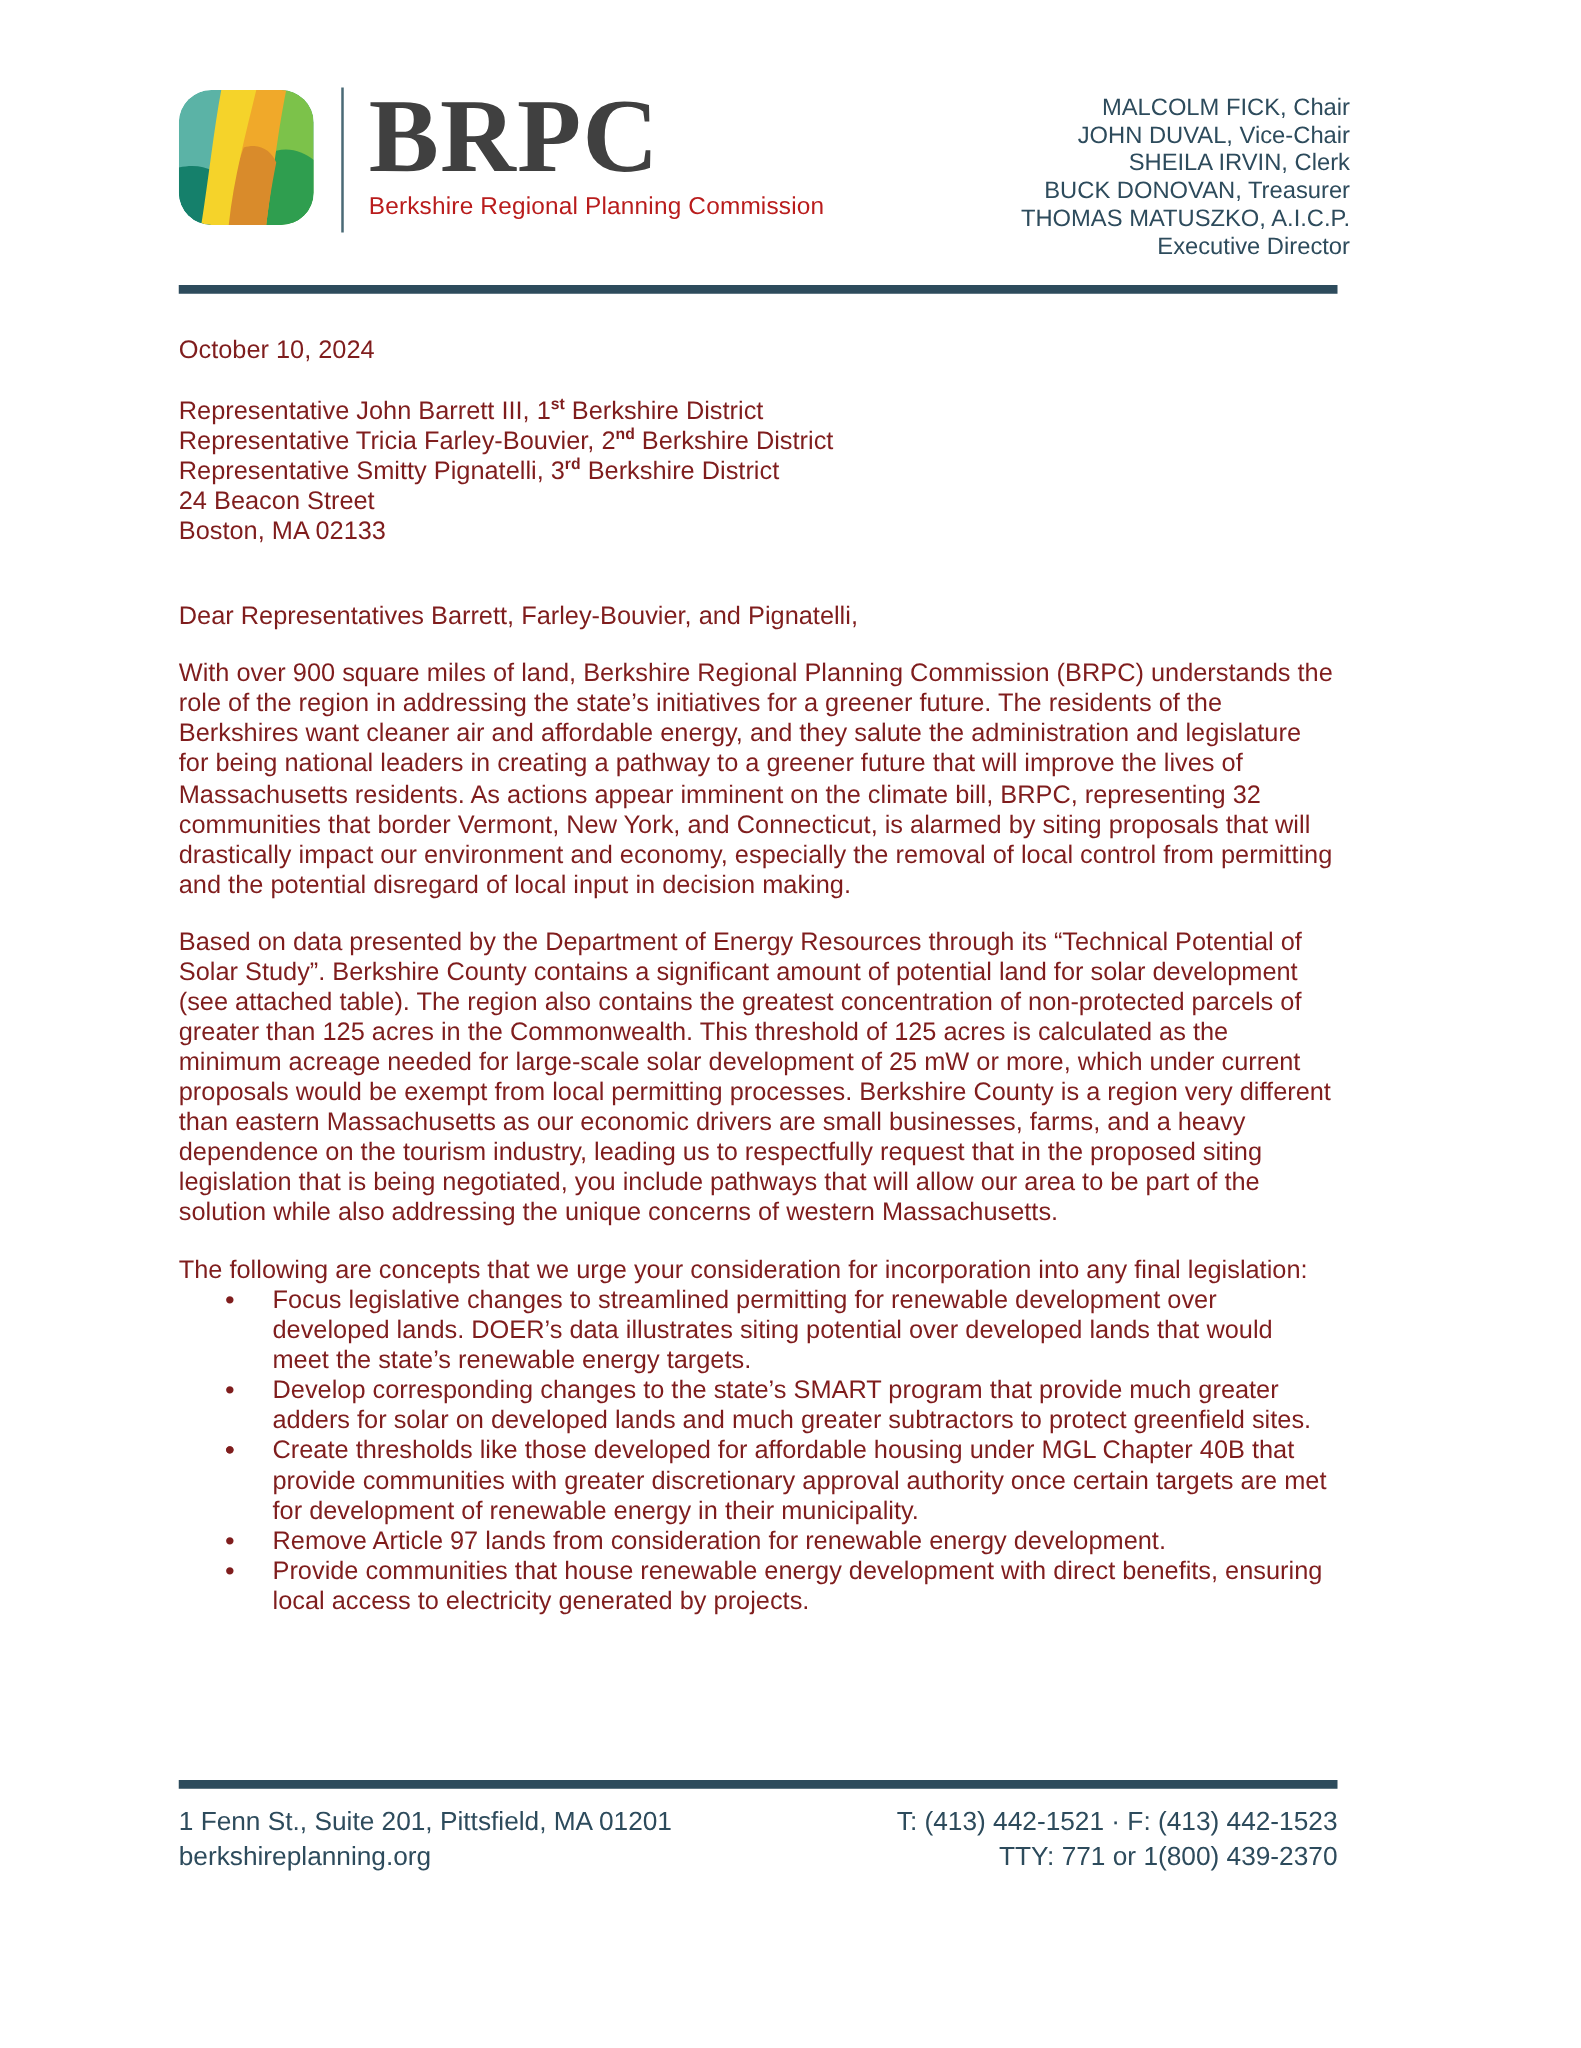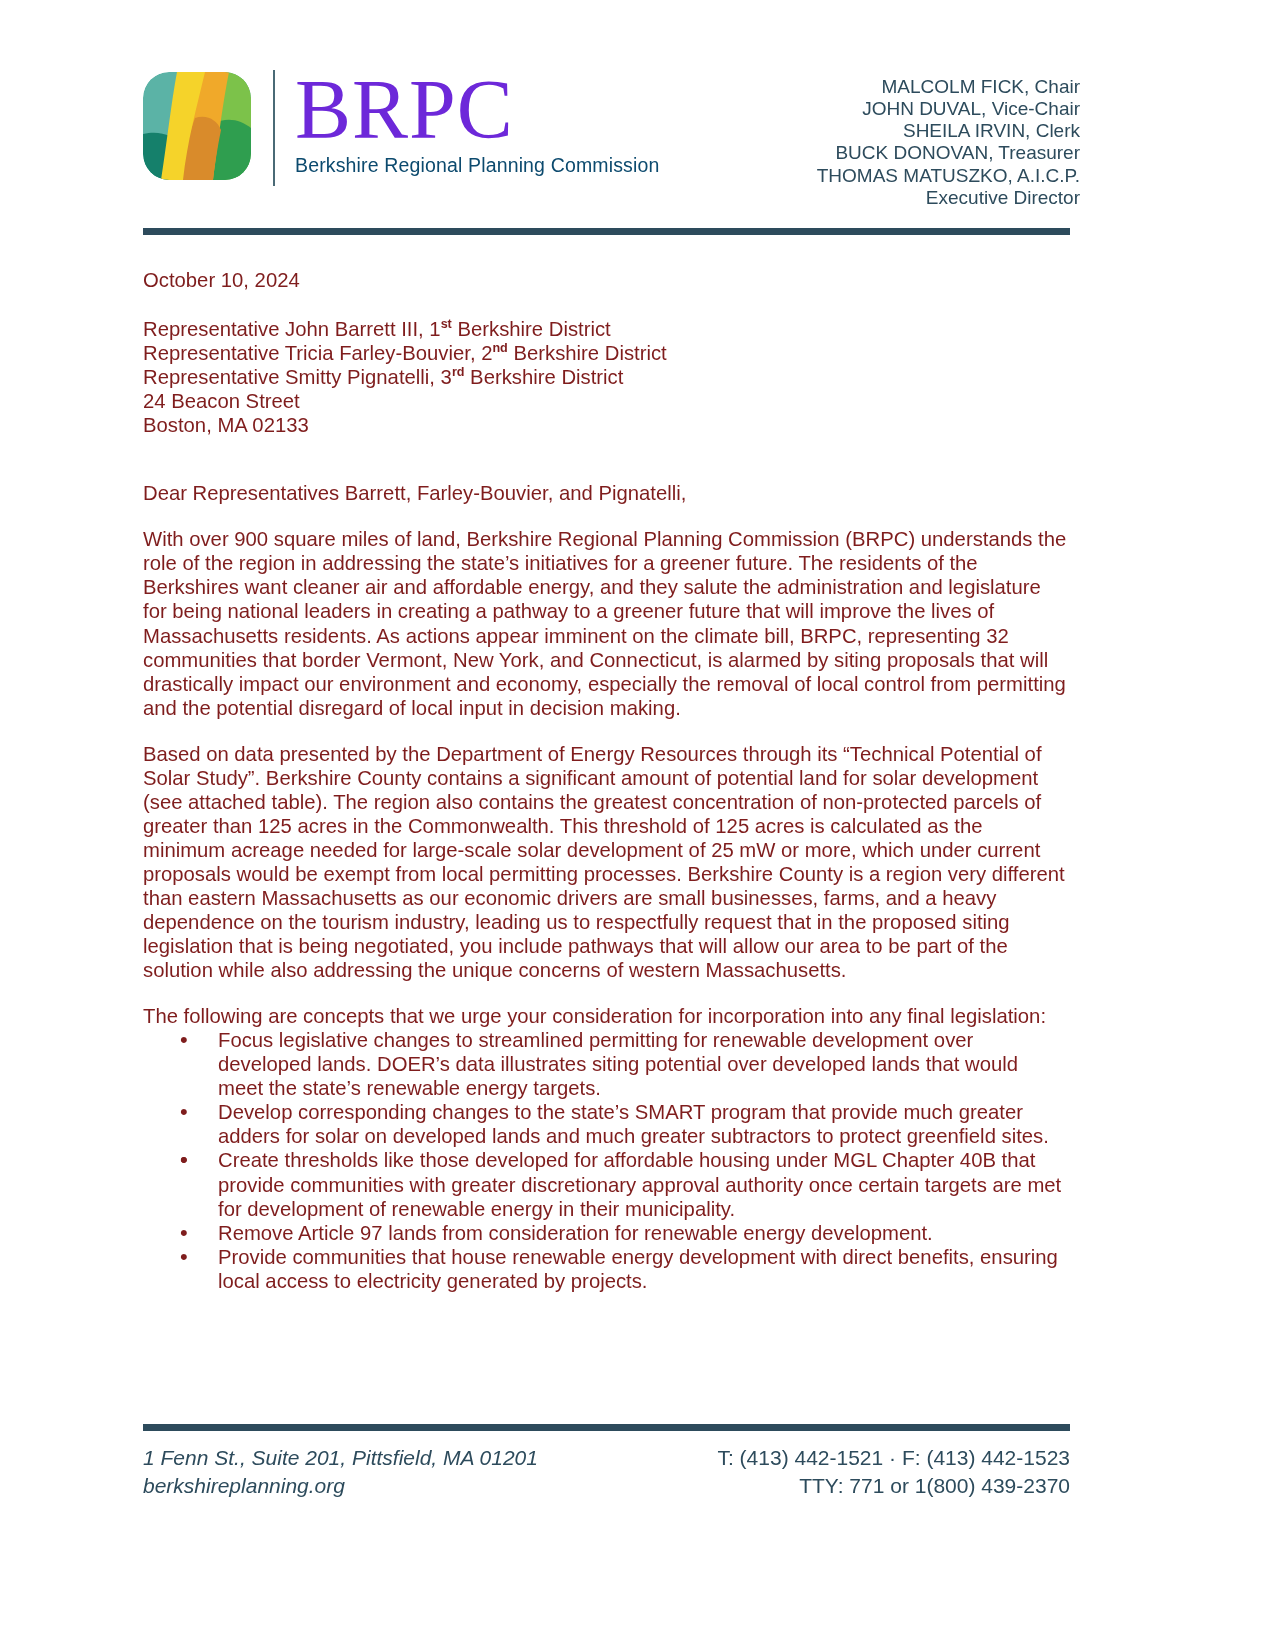--- a/index.html
+++ b/index.html
@@ -55,27 +55,27 @@
     flex: none;
   }
   .brand-text {
     margin-left: 20px;
     margin-top: 8px;
   }
   .brand-acronym {
     font-family: "Liberation Serif", serif;
     font-size: 84px;
     line-height: 0.98;
-    font-weight: 400;
-    color: #6d28d9;
+    font-weight: 700;
+    color: #404040;
     letter-spacing: 1px;
   }
   .brand-sub {
     font-size: 19.5px;
-    color: #0c4a6e;
+    color: #b91c1c;
     letter-spacing: 0.15px;
     margin-top: 3px;
   }
   .officers {
     text-align: right;
     color: #2d4b5c;
     font-size: 19px;
     line-height: 1.165;
     margin-top: 24px;
     white-space: nowrap;
@@ -154,21 +154,21 @@
     left: 143px;
     right: 195px;
     top: 1444px;
     display: flex;
     justify-content: space-between;
     align-items: flex-start;
     color: #2d4b5c;
     font-size: 21px;
     line-height: 1.33;
   }
-  .footer-left { text-align: left; font-style: italic; }
+  .footer-left { text-align: left; }
   .footer-right { text-align: right; white-space: nowrap; }
 </style>
 </head>
 <body>
 
 <div class="page">
 
   <div class="letterhead">
     <div class="brand">
       <div class="logo-mark">

